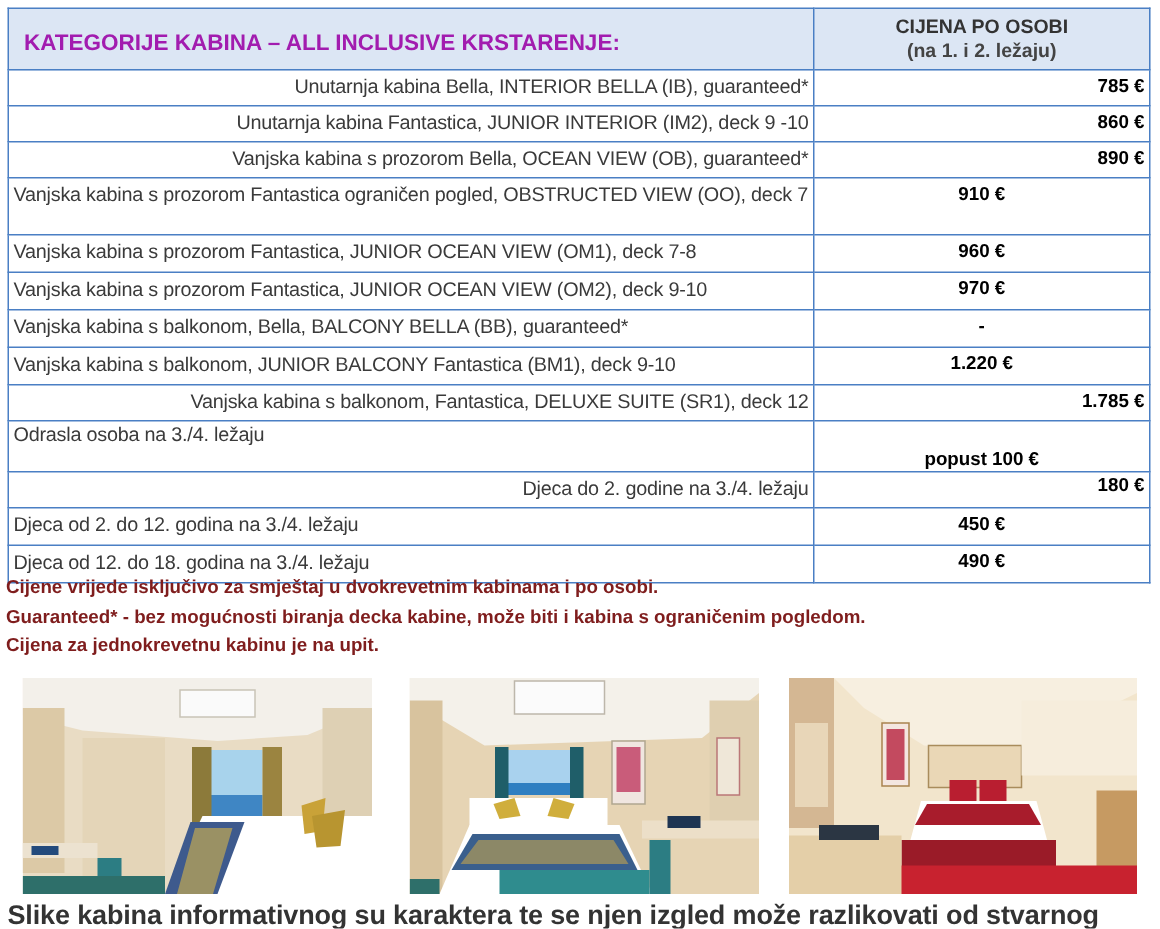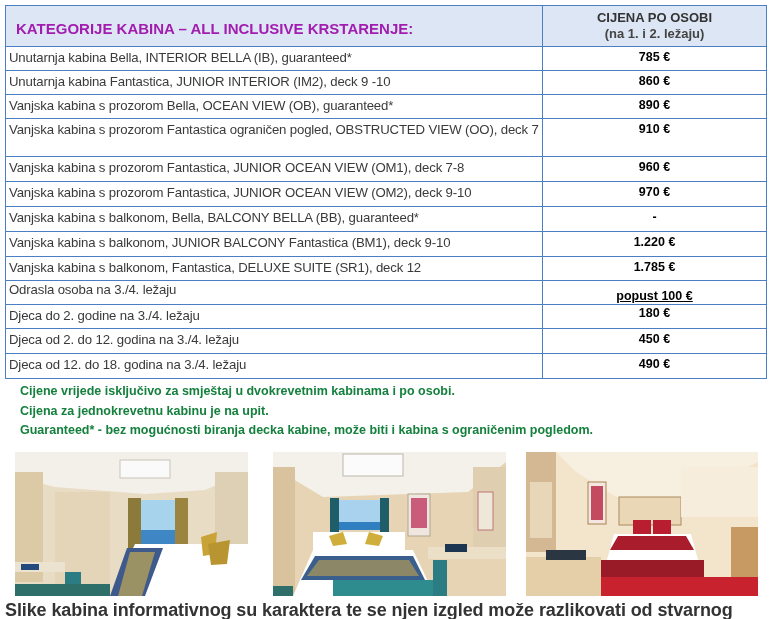--- a/index.html
+++ b/index.html
@@ -17,27 +17,27 @@
   .hdr .h-left { text-align: left; font-weight: bold; font-size: 15px; color: #a21caf;
                  padding-left: 10px; padding-top: 4px; }
   .hdr .h-right { text-align: center; font-weight: bold; font-size: 13px; color: #333;
                   line-height: 16px; }
   .hdr .h-right .sub { font-weight: bold; font-size: 13px; color: #444; }
 
   .row td.name { font-size: 13.2px; line-height: 17px; color: #3a3a3a;
                  padding-top: 2px; padding-bottom: 2px; letter-spacing: -0.15px; }
   .row td.price { text-align: center; font-weight: bold; font-size: 12.5px; color: #000000;
                   padding-top: 3px; }
-  .row.h23 td { height: 19px; }
+  .row.h23 td { height: 19px; text-align: right; }
   .row.h24 td { height: 20px; }
   .row.h19 td { height: 15px; }
   .row.tall td { height: 33px; }
 
-  .notes { position: absolute; left: 20px; top: 382px; font-weight: bold; font-size: 12.5px;
-           color: #15803d; line-height: 19.5px; }
+  .notes { position: absolute; left: 4px; top: 382px; font-weight: bold; font-size: 12.5px;
+           color: #7f1d1d; line-height: 19.5px; }
 
   .photos { position: absolute; top: 452px; left: 0; width: 773px; height: 148px; }
   .photo { position: absolute; top: 0; height: 144px; overflow: hidden; }
   .photo svg { display: block; width: 100%; height: 100%; }
   .p1 { left: 15px; width: 233px; }
   .p2 { left: 273px; width: 233px; }
   .p3 { left: 526px; width: 232px; }
 
   .disclaimer { position: absolute; left: 5px; top: 600px; font-weight: bold; font-size: 18px;
                 color: #333; letter-spacing: -0.1px; }
@@ -89,41 +89,41 @@
   <tr class="row h24">
     <td class="name">Vanjska kabina s balkonom, JUNIOR BALCONY Fantastica (BM1), deck 9-10</td>
     <td class="price">1.220 €</td>
   </tr>
   <tr class="row h23">
     <td class="name">Vanjska kabina s balkonom, Fantastica, DELUXE SUITE (SR1), deck 12</td>
     <td class="price">1.785 €</td>
   </tr>
   <tr class="row h19">
     <td class="name" style="padding-top:0;padding-bottom:0;">Odrasla osoba na 3./4. ležaju</td>
-    <td class="price" style="padding-top:8px;text-decoration:underline;">popust 100 €</td>
+    <td class="price" style="padding-top:18px;">popust 100 €</td>
   </tr>
   <tr class="row h23">
     <td class="name">Djeca do 2. godine na 3./4. ležaju</td>
     <td class="price" style="padding-top:1px;">180 €</td>
   </tr>
   <tr class="row h24">
     <td class="name">Djeca od 2. do 12. godina na 3./4. ležaju</td>
     <td class="price">450 €</td>
   </tr>
   <tr class="row h24">
     <td class="name">Djeca od 12. do 18. godina na 3./4. ležaju</td>
     <td class="price">490 €</td>
   </tr>
 </tbody>
   </table>
 
 <div class="notes">
   <div>Cijene vrijede isključivo za smještaj u dvokrevetnim kabinama i po osobi.</div>
+  <div>Guaranteed* - bez mogućnosti biranja decka kabine, može biti i kabina s ograničenim pogledom.</div>
   <div>Cijena za jednokrevetnu kabinu je na upit.</div>
-  <div>Guaranteed* - bez mogućnosti biranja decka kabine, može biti i kabina s ograničenim pogledom.</div>
 </div>
 
 <div class="photos">
 
   <div class="photo p1">
     <svg viewBox="0 0 233 144" preserveAspectRatio="none">
       <rect width="233" height="144" fill="#e9dcc4"></rect>
       <polygon points="0,0 233,0 233,20 190,38 130,42 40,35 0,25" fill="#f3f0ea"></polygon>
       <rect x="105" y="8" width="50" height="18" fill="#fafafa" stroke="#c9c3b7"></rect>
       <rect x="0" y="20" width="28" height="110" fill="#dcc9a6"></rect>

